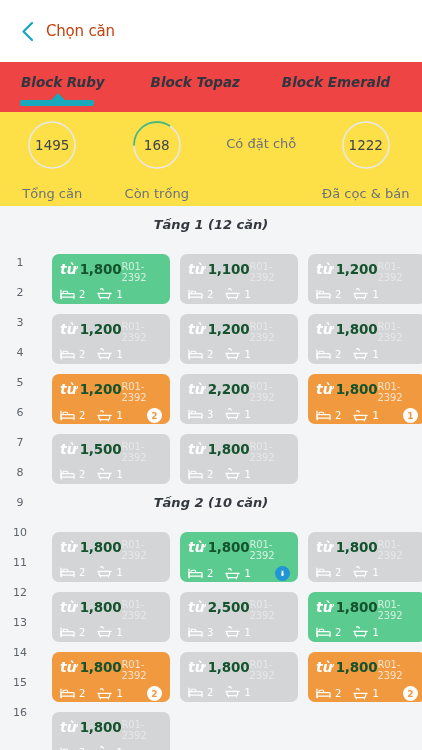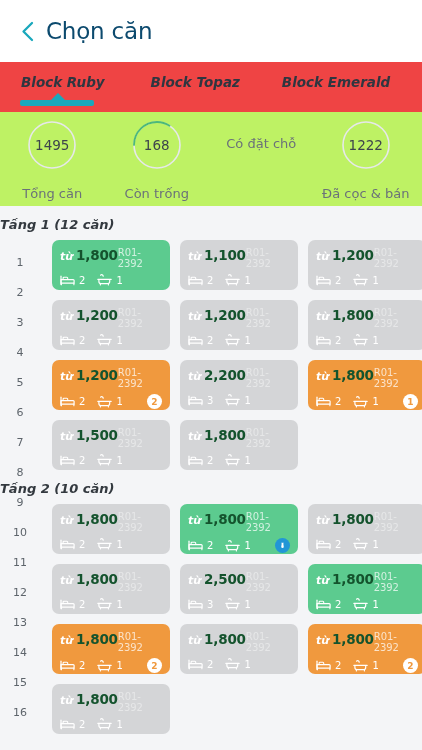--- a/index.html
+++ b/index.html
@@ -15,21 +15,21 @@
   .header {
     height: 62px; display: flex; align-items: center;
     padding: 0 16px; background: #ffffff;
   }
   .back-btn {
     width: 22px; height: 30px; display:flex; align-items:center; justify-content:center;
     cursor: pointer; flex: none;
   }
   .back-btn svg { display:block; }
   .page-title {
-    font-size: 23px; font-weight: 400; color: #0c4a6e;
+    font-size: 15px; font-weight: 400; color: #c2410c;
     margin-left: 8px; letter-spacing: -0.2px; white-space: nowrap;
   }
   .header-spacer { flex: 1 1 auto; }
   .header-right { display:flex; align-items:center; gap:9px; cursor:pointer; flex:none; }
   .info-circle {
     width: 20px; height: 20px; border-radius: 50%;
     background: #2196d6; display:flex; align-items:center; justify-content:center;
     flex:none;
   }
   .header-right-label { font-size: 13px; color:#3a4149; white-space:nowrap; }
@@ -53,41 +53,41 @@
   .tab-notch {
     position: absolute; left: 50px; top: 31px;
     width: 0; height: 0;
     border-left: 8px solid transparent;
     border-right: 8px solid transparent;
     border-bottom: 8px solid #1aa8bc;
   }
 
   
   .stats {
-    display: flex; background:#bef264; padding: 8px 4px 12px 0;
+    display: flex; background:#fde047; padding: 8px 4px 12px 0;
   }
   .stat { flex: 1 1 25%; display:flex; flex-direction:column; align-items:center; }
   .ring { position: relative; width: 50px; height: 50px; }
   .ring svg { display:block; transform: rotate(0deg); }
   .ring-value {
     position:absolute; inset:0; display:flex; align-items:center; justify-content:center;
     font-size: 13.5px; color:#3d444c; font-weight:400;
   }
   .stat-label { margin-top: 16px; font-size: 13px; color:#6b7279; white-space:nowrap;text-align:right; }
 
   
   .board {
     position: absolute; left:0; right:0; top: 206px; bottom:0;
     background: #f4f5f7; overflow: hidden;
   }
   .board-inner { position: relative; padding-bottom: 4px; }
 
   .floor-title {
-    font-size: 13px; font-weight: 700; font-style: italic;
-    color:#33393f; padding: 11px 0 8px 0;
+    text-align: center; font-size: 13px; font-weight: 700; font-style: italic;
+    color:#33393f; padding: 11px 0 22px 0;
   }
   .row-nums {
     position: absolute; left: 0; top: 0; width: 40px;
   }
   .num {
     height: 30px; display:flex; align-items:center; justify-content:center;
     font-size: 11px; color:#5d646b;
   }
 
   .grid {
@@ -100,21 +100,21 @@
     position: relative; padding: 7px 8px 0 8px; flex: none;
     cursor: pointer; overflow: hidden;
   }
   .card.green { background: #5ccb8f; }
   .card.orange { background: #f0993e; }
   .card.grey  { background: #d4d5d7; }
   .card.empty { background: transparent; cursor: default; }
 
   .card-top { display:flex; align-items:baseline; }
   .price-prefix {
-    font-size: 11px; font-style: italic; font-weight: 700; color:#ffffff;
+    font-size: 14px; font-style: italic; font-weight: 700; color:#ffffff;
     margin-right: 3px;
   }
   .price-val { font-size: 13.5px; font-weight: 700; color:#14532d; letter-spacing:-0.2px; }
   .card-code {
     margin-left: auto; font-size: 10px; color: rgba(255,255,255,0.72);
     letter-spacing: -0.1px; align-self: center;
   }
   .card.grey .card-code { color: #e6e7e8; }
 
   .card-bottom { display:flex; align-items:center; margin-top: 5px; }

